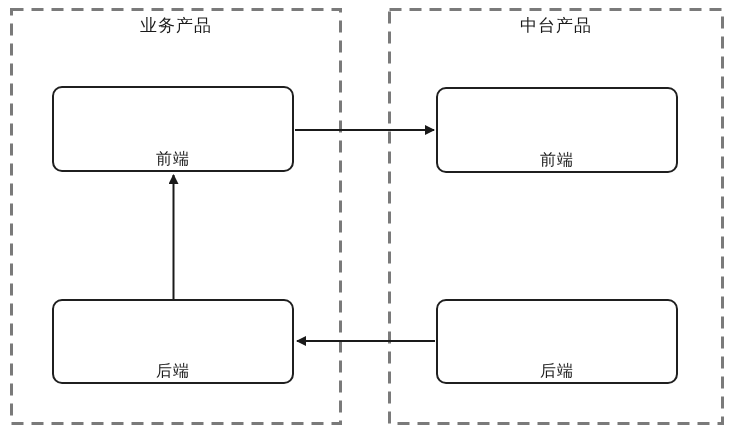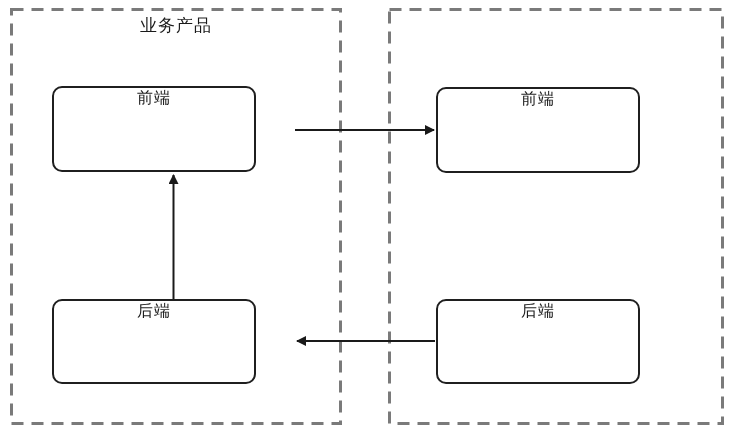--- a/index.html
+++ b/index.html
@@ -28,27 +28,27 @@
     font-size: 17px;
     font-weight: 500;
     color: #1a1a1a;
     letter-spacing: 1px;
   }
   .group-title.business { left: 10px; top: 14px; width: 332px; }
   .group-title.platform { left: 388px; top: 14px; width: 336px; }
   .node {
     position: absolute;
     box-sizing: border-box;
-    width: 204px;
+    width: 242px;
     height: 86px;
     background: #ffffff;
     border: 2px solid #1f1f1f;
     border-radius: 10px;
     display: flex;
-    align-items: flex-start;
+    align-items: flex-end;
     justify-content: center;
     font-size: 16px;
     color: #1a1a1a;
     letter-spacing: 1px;
   }
   .node.business-frontend { left: 52px;  top: 86px;  }
   .node.platform-frontend { left: 436px; top: 87px;  }
   .node.business-backend  { left: 52px;  top: 299px; height: 85px; }
   .node.platform-backend  { left: 436px; top: 299px; height: 85px; }
 </style>
@@ -66,20 +66,21 @@
 
     <rect x="11.5" y="9.5" width="329" height="414" fill="none" stroke="#7a7a7a" stroke-width="3" stroke-dasharray="12 8"></rect>
     <rect x="389.5" y="9.5" width="333" height="414" fill="none" stroke="#7a7a7a" stroke-width="3" stroke-dasharray="12 8"></rect>
 
     <line x1="295" y1="130" x2="434" y2="130" stroke="#1a1a1a" stroke-width="2" marker-end="url(#arrowhead)"></line>
     <line x1="173.5" y1="299" x2="173.5" y2="175" stroke="#1a1a1a" stroke-width="2" marker-end="url(#arrowhead)"></line>
     <line x1="435" y1="341" x2="297" y2="341" stroke="#1a1a1a" stroke-width="2" marker-end="url(#arrowhead)"></line>
   </svg>
 
   <div class="group-title business">业务产品</div>
+  <div class="group-title platform">中台产品</div>
 
   <div class="node business-frontend">
     <span>前端</span>
   </div>
 
   <div class="node platform-frontend">
     <span>前端</span>
   </div>
 
   <div class="node business-backend">

